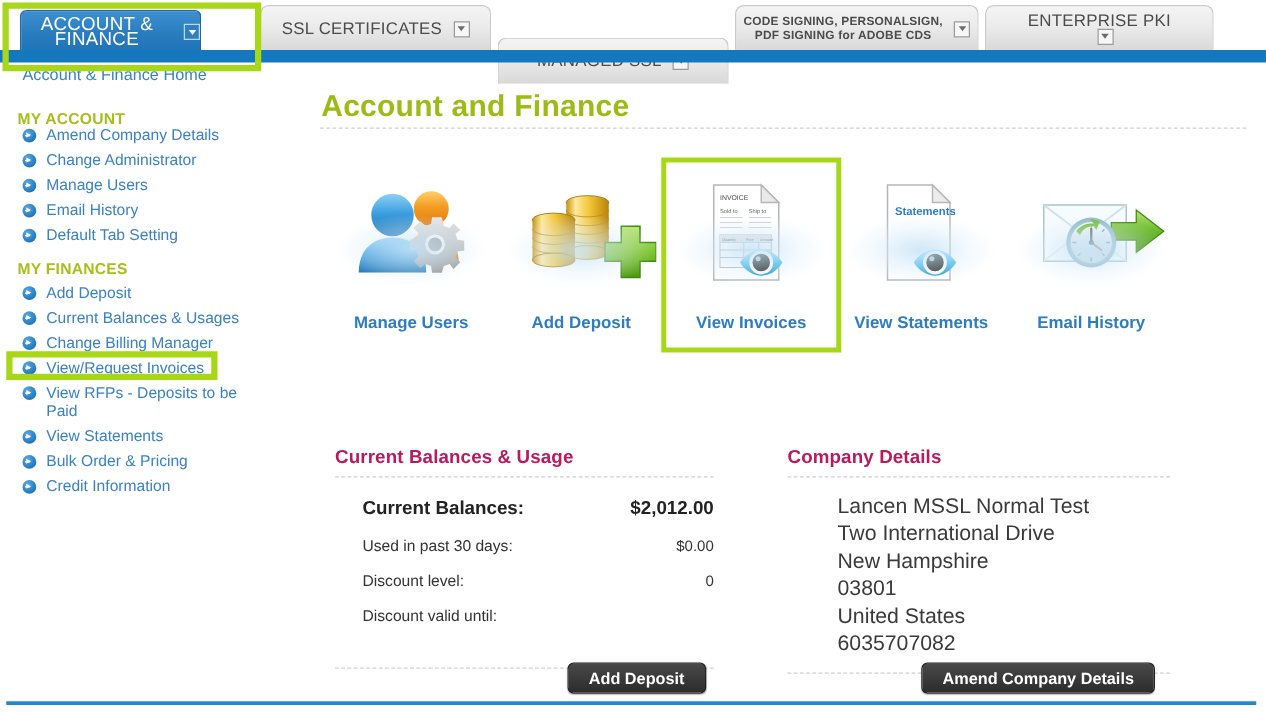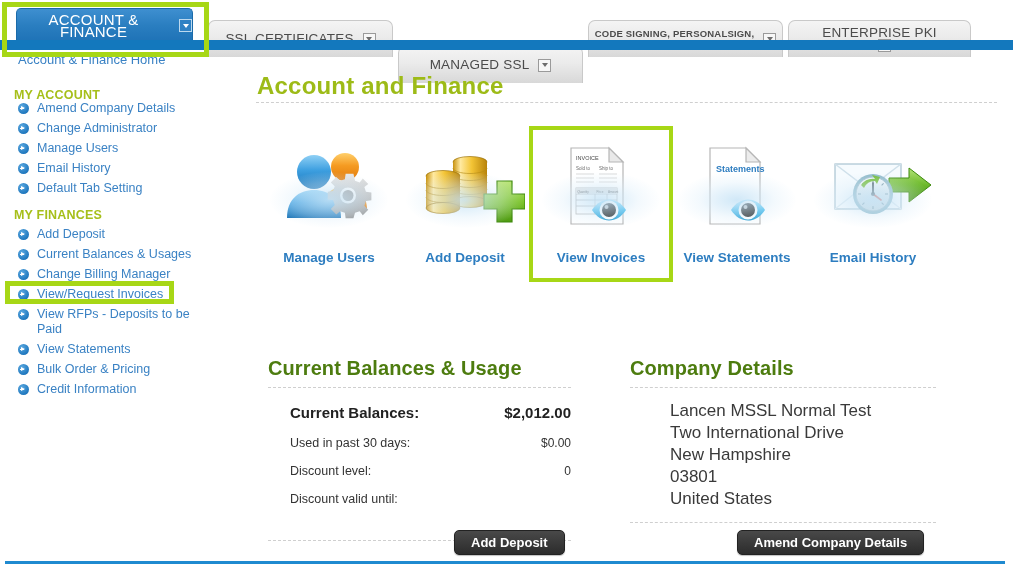--- a/index.html
+++ b/index.html
@@ -10,21 +10,21 @@
     overflow: hidden;
   }
   .page { position: relative; width: 1013px; height: 570px; background:#fff; }
 
   
   .tabbar {
     position: absolute; left: 0; top: 0; width: 1013px; height: 41px;
     background: #ffffff;
   }
   .tab {
-    position: absolute; top: 20px; height: 37px;
+    position: absolute; top: 4px; height: 37px;
     background: linear-gradient(to bottom, #f4f4f4 0%, #ebebeb 45%, #d8d8d8 100%);
     border: 1px solid #c9c9c9; border-bottom: none;
     border-radius: 7px 7px 0 0;
     display: flex; align-items: center; justify-content: center;
     color: #4b4b4b; font-size: 13.5px; letter-spacing: .2px;
     cursor: pointer;
   }
   .tab .tlabel { text-align: center; line-height: 12px; }
   .tab.two-line .tlabel { font-size: 9.5px; font-weight: bold; line-height: 11px; }
   .tab-caret {
@@ -110,21 +110,21 @@
   .tile .glow {
     position: absolute; left: 50%; top: 62%; transform: translate(-50%,-50%);
     width: 118px; height: 56px; border-radius: 50%;
     background: radial-gradient(ellipse at center, rgba(200,228,246,.85) 0%, rgba(220,238,250,.35) 45%, rgba(255,255,255,0) 72%);
   }
   .tile.highlight { outline: 4px solid #a7d716; outline-offset: 0; }
 
   
   .panel { position: absolute; }
   .panel-title {
-    font-size: 20px; font-weight: bold; color: #4d7c0f; letter-spacing: .1px;
+    font-size: 15px; font-weight: bold; color: #be185d; letter-spacing: .1px;
   }
   .panel-rule { margin-top: 7px; border-top: 1px dashed #cfcfcf; }
   .bal-row { position: relative; height: 28px; }
   .bal-label { position: absolute; left: 22px; font-size: 12.5px; color: #333; }
   .bal-value { position: absolute; right: 0; font-size: 12px; color: #333; }
   .bal-row.strong .bal-label, .bal-row.strong .bal-value {
     font-size: 15px; font-weight: bold; color: #222;
   }
   .co-line { font-size: 17px; color: #3a3a3a; line-height: 22px; padding-left: 40px; }
 
@@ -148,21 +148,21 @@
     position: absolute; border: 5px solid #a7d716; pointer-events: none;
   }
 </style>
 </head>
 <body>
 
 <div class="page">
 
   <div class="tabbar">
 
-    <div class="tab active" style="left:16px; width:177px;">
+    <div class="tab active" style="left:16px; width:145px;">
       <span class="tlabel">ACCOUNT &amp; FINANCE</span>
       <span class="tab-caret">
           <i></i>
         </span>
     </div>
 
     <div class="tab" style="left:208px; width:185px;">
       <span class="tlabel">SSL CERTIFICATES</span>
       <span class="tab-caret">
           <i></i>
@@ -476,20 +476,21 @@
     <div class="panel" style="left:390px; top:307px; width:306px;">
       <div class="panel-title">Company Details</div>
       <div class="panel-rule"></div>
 
       <div style="margin-top:12px;">
         <div class="co-line">Lancen MSSL Normal Test</div>
         <div class="co-line">Two International Drive</div>
         <div class="co-line">New Hampshire</div>
         <div class="co-line">03801</div>
         <div class="co-line">United States</div>
+        <div class="co-line">6035707082</div>
       </div>
       <div class="panel-rule" style="margin-top:12px;"></div>
     </div>
 
     <div class="btn" style="left:497px; top:480px;">Amend Company Details</div>
   </div>
 
   <div class="hl" style="left:2px; top:2px; width:207px; height:55px;"></div>
   <div class="hl" style="left:5px; top:281px; width:169px; height:23px;"></div>
 

